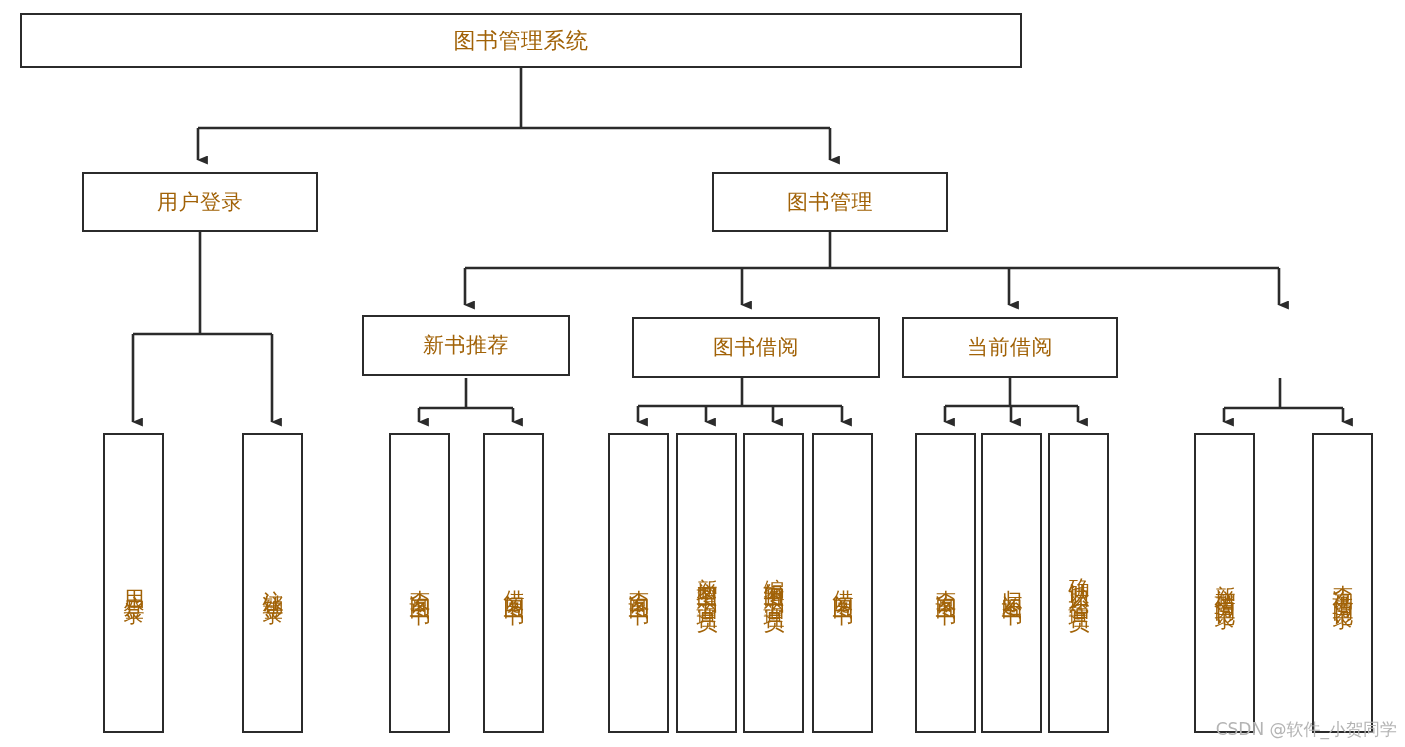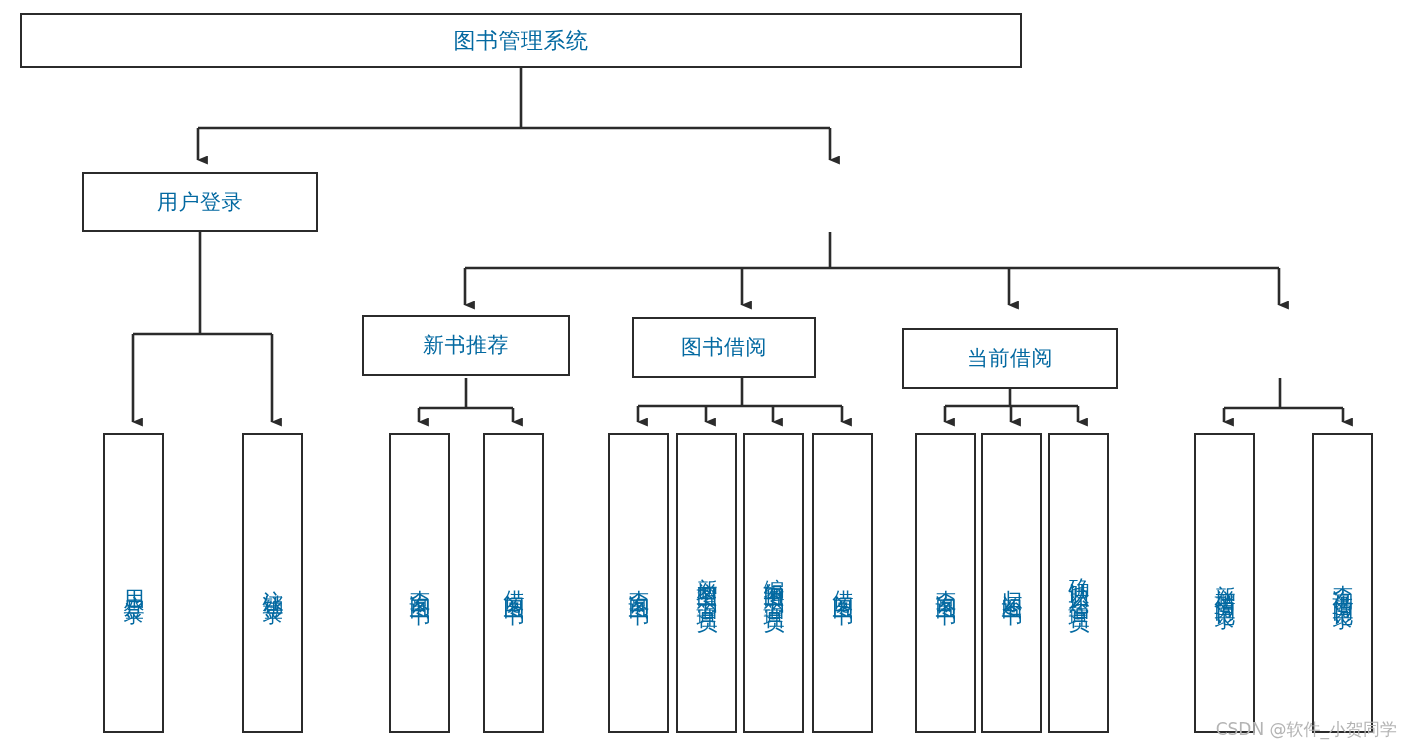--- a/index.html
+++ b/index.html
@@ -22,21 +22,21 @@
     left: 0;
     top: 0;
     width: 1405px;
     height: 747px;
   }
   .node {
     position: absolute;
     box-sizing: border-box;
     border: 2px solid #2b2b2b;
     background: #ffffff;
-    color: #0369a1;
+    color: #a16207;
     display: flex;
     align-items: center;
     justify-content: center;
     text-align: center;
     z-index: 2;
   }
   .node-label {
     display: block;
     line-height: 1.15;
     white-space: pre;
@@ -126,30 +126,33 @@
   </svg>
 
   <div class="node h-node root" style="left:20px; top:13px; width:1002px; height:55px;">
     <span class="node-label">图书管理系统</span>
   </div>
 
   <div class="node h-node" style="left:82px; top:172px; width:236px; height:60px;">
     <span class="node-label">用户登录</span>
   </div>
 
+  <div class="node h-node" style="left:712px; top:172px; width:236px; height:60px;">
+    <span class="node-label">图书管理</span>
+  </div>
 
   <div class="node h-node" style="left:362px; top:315px; width:208px; height:61px;">
     <span class="node-label">新书推荐</span>
   </div>
 
-  <div class="node h-node" style="left:632px; top:317px; width:184px; height:61px;">
+  <div class="node h-node" style="left:632px; top:317px; width:248px; height:61px;">
     <span class="node-label">图书借阅</span>
   </div>
 
-  <div class="node h-node" style="left:902px; top:317px; width:216px; height:61px;margin-top:11px;">
+  <div class="node h-node" style="left:902px; top:317px; width:216px; height:61px;">
     <span class="node-label">当前借阅</span>
   </div>
 
 
   <div class="node v-node" style="left:103px; top:433px; width:61px; height:300px;">
     <span class="node-label">用户登录</span>
   </div>
 
   <div class="node v-node" style="left:242px; top:433px; width:61px; height:300px;">
     <span class="node-label">注销登录</span>

